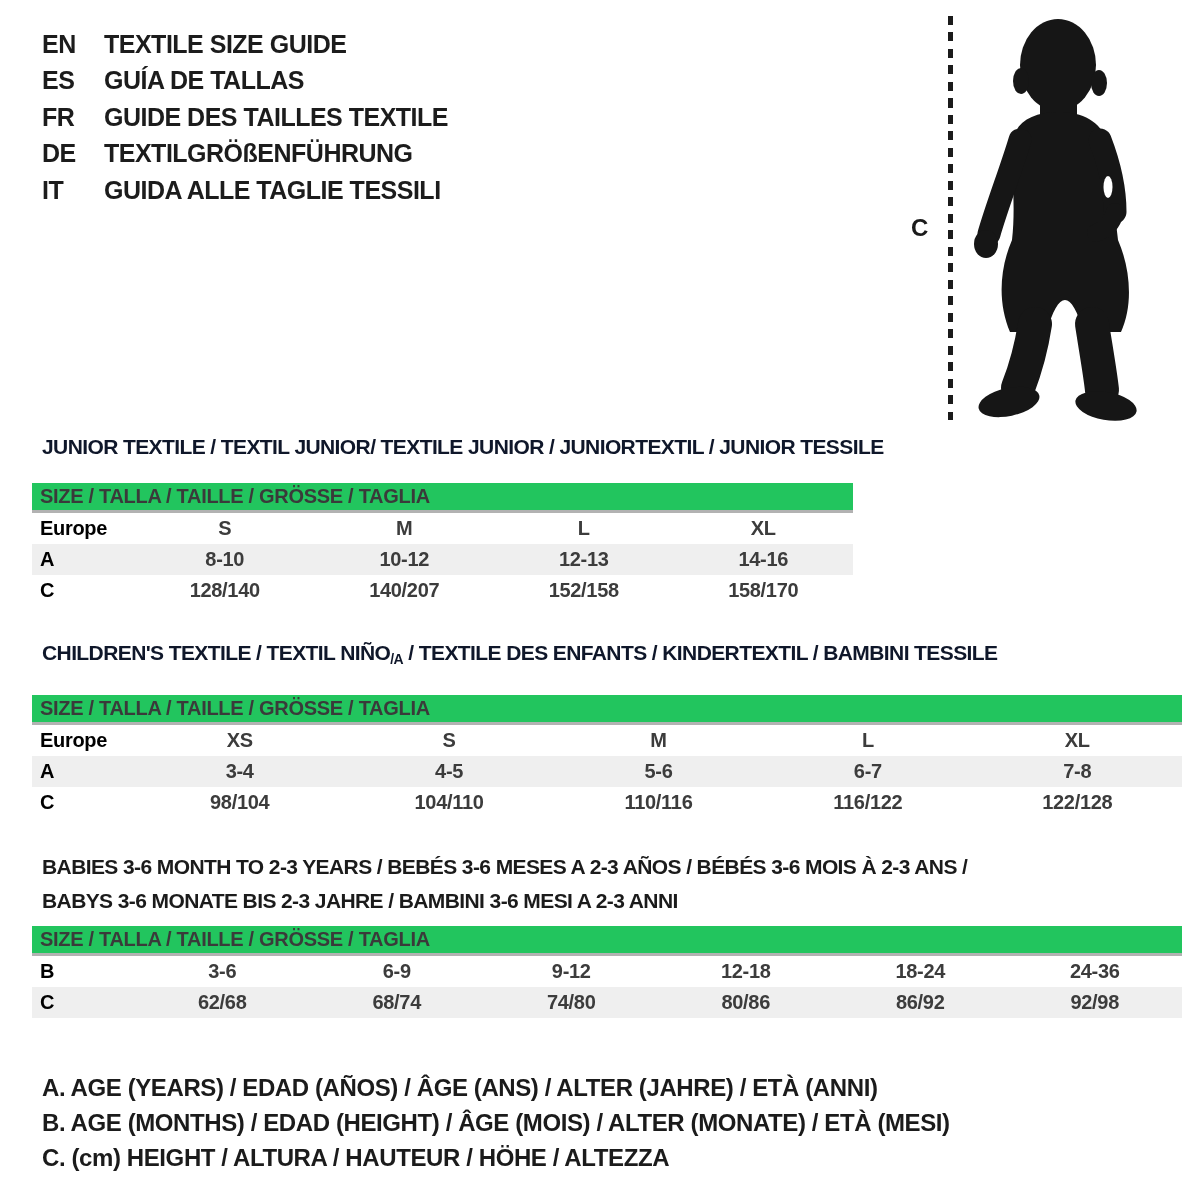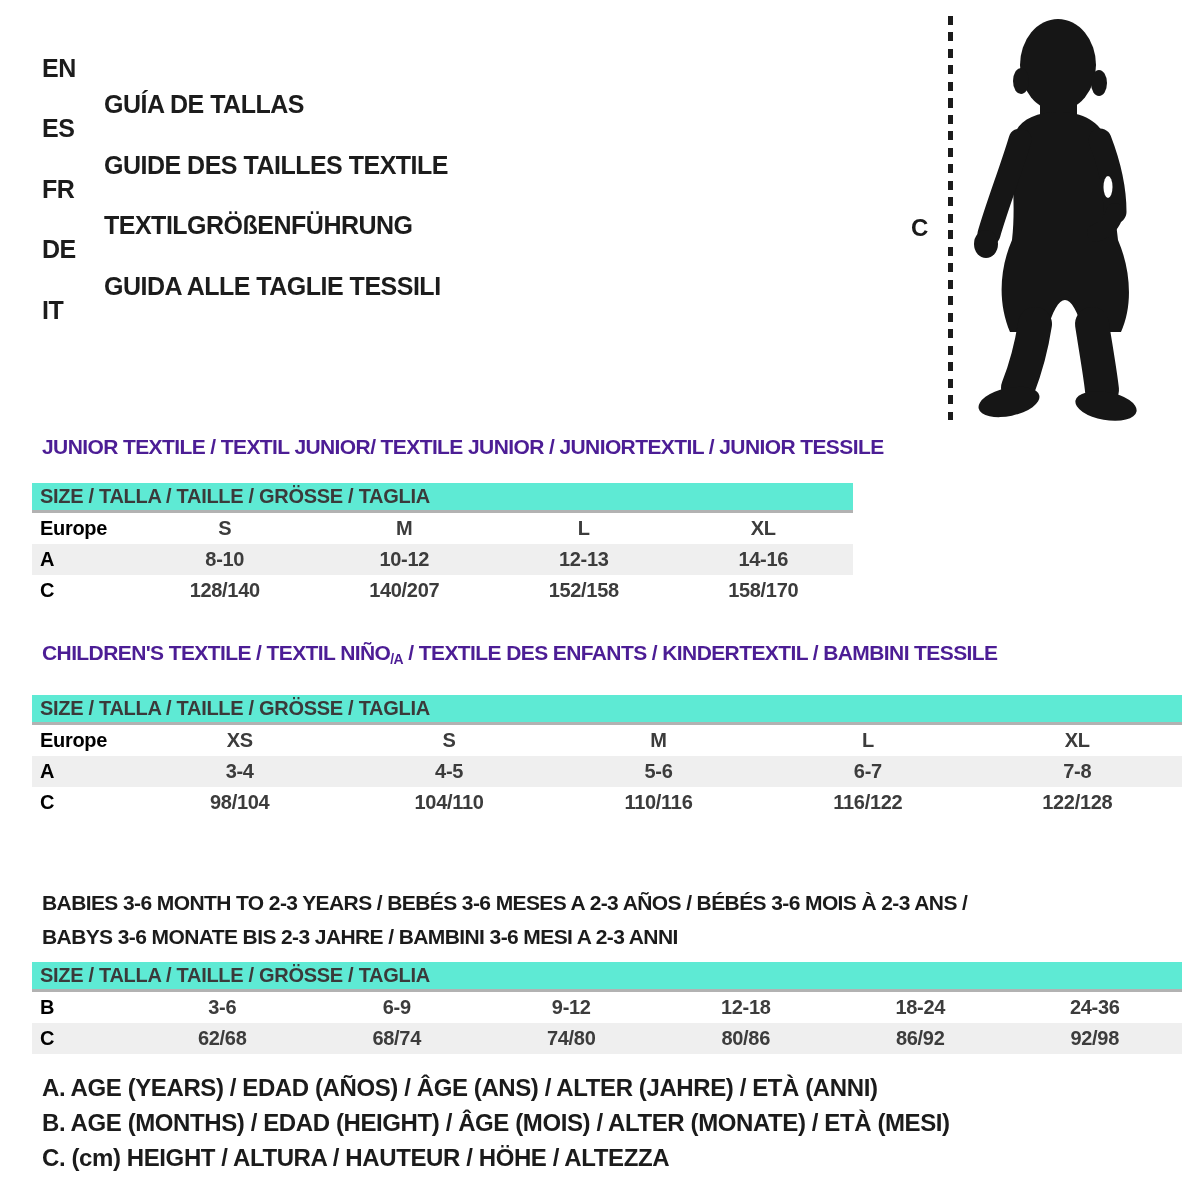--- a/index.html
+++ b/index.html
@@ -4,72 +4,73 @@
 <style>
   html,body{margin:0;padding:0;background:#ffffff;}
   .page{
     position:relative;width:1200px;height:1200px;background:#ffffff;
     font-family:"Liberation Sans",sans-serif;color:#222;overflow:hidden;
   }
 
   
   .lang-block{position:absolute;left:42px;top:26px;}
   .lang-row{display:flex;line-height:36.4px;}
-  .lang-code{width:62px;font-size:25px;font-weight:700;letter-spacing:-0.5px;color:#1c1c1c;margin-top:24px;}
+  .lang-code{width:62px;font-size:25px;font-weight:700;letter-spacing:-0.5px;color:#1c1c1c;}
   .lang-label{font-size:25px;font-weight:700;letter-spacing:-0.5px;color:#1c1c1c;white-space:nowrap;}
 
   
   .figure{position:absolute;left:905px;top:10px;width:260px;height:418px;}
   .dash-line{
     position:absolute;left:43px;top:6px;width:5px;height:404px;
     background:repeating-linear-gradient(to bottom,#1b1b1b 0 9px,transparent 9px 16.5px);
   }
   .c-label{position:absolute;left:6px;top:204px;font-size:24px;font-weight:700;color:#1b1b1b;}
   .toddler-svg{position:absolute;left:57px;top:4px;}
 
   
   .sec{position:absolute;left:32px;}
   .sec-title{
     margin:0 0 25px 10px;font-size:21px;font-weight:700;letter-spacing:-0.6px;
-    color:#4c1d95;line-height:22px;white-space:nowrap;
+    color:#0f172a;line-height:22px;white-space:nowrap;
   }
   .sec-title .sub{font-size:14px;vertical-align:-4px;}
   .babies-title{margin-bottom:8px;}
   .babies-title .line{font-size:21px;font-weight:700;letter-spacing:-0.6px;color:#1b1b1b;line-height:34px;white-space:nowrap;margin:0 0 0 10px;}
   #sec-junior{top:436px;width:821px;}
   #sec-children{top:642px;width:1150px;}
-  #sec-babies{top:850px;width:1150px;margin-top:36px;}
+  #sec-babies{top:850px;width:1150px;}
 
   table.size-table{border-collapse:collapse;table-layout:fixed;width:100%;}
   table.size-table td{
     font-size:20px;font-weight:700;color:#3c3c3c;height:31px;padding:0;
     text-align:center;letter-spacing:-0.3px;
   }
   table.size-table td.band{
-    background:#5eead4;height:27px;text-align:left;padding-left:8px;
+    background:#22c55e;height:27px;text-align:left;padding-left:8px;
     color:#3a3a3a;border-bottom:3px solid #b2b2b2;
   }
   table.size-table td.rowlabel{text-align:left;padding-left:8px;color:#000000;}
   table.size-table tr.shaded td{background:#efefef;}
 
   
   .legend{position:absolute;left:42px;top:1070px;}
   .legend p{
     margin:0;font-size:24px;font-weight:700;letter-spacing:-0.4px;
     color:#1b1b1b;line-height:35px;white-space:nowrap;
   }
 </style>
 </head>
 <body>
 
 <div class="page">
 
   <div class="lang-block">
     <div class="lang-row">
       <span class="lang-code">EN</span>
+      <span class="lang-label">TEXTILE SIZE GUIDE</span>
     </div>
     <div class="lang-row">
       <span class="lang-code">ES</span>
       <span class="lang-label">GUÍA DE TALLAS</span>
     </div>
     <div class="lang-row">
       <span class="lang-code">FR</span>
       <span class="lang-label">GUIDE DES TAILLES TEXTILE</span>
     </div>
     <div class="lang-row">

